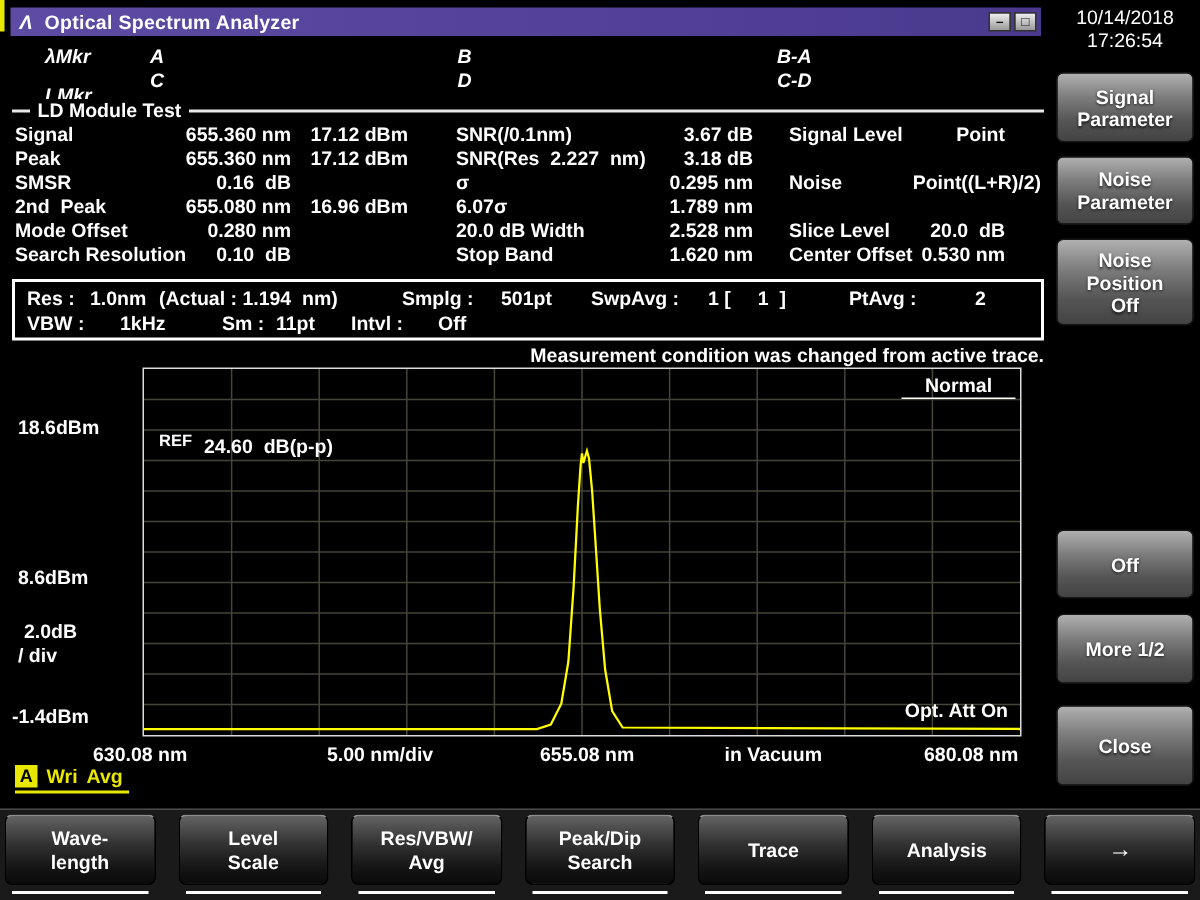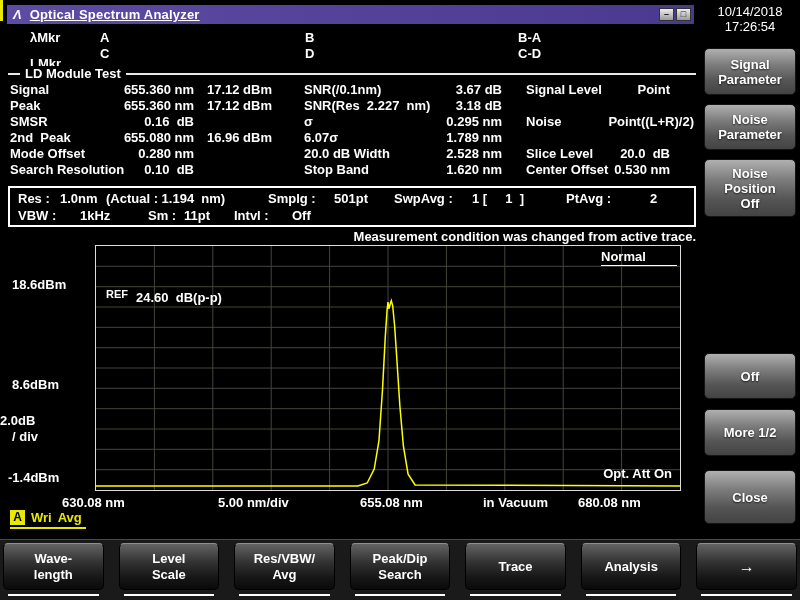--- a/index.html
+++ b/index.html
@@ -12,21 +12,21 @@
   .abs { position:absolute; }
 
   
   #corner-tick { left:0; top:0; width:3px; height:21px; background:#e8e800; }
 
   
   #titlebar { left:7px; top:5px; width:687px; height:19px;
     background:linear-gradient(90deg,#5e4ba4,#4a3a8e);
     display:flex; align-items:center; padding:0 3px; }
   #tb-logo { font-style:italic; font-size:13px; margin-left:3px; }
-  #tb-title { margin-left:8px; font-size:13px; letter-spacing:.2px;text-decoration:underline; }
+  #tb-title { margin-left:8px; font-size:13px; letter-spacing:.2px; }
   #tb-btns { margin-left:auto; display:flex; gap:2px; }
   .tb-btn { width:15px; height:13px; background:linear-gradient(#eee,#9a9a9a);
     border:1px solid #333; color:#111; font-size:9px; line-height:10px;
     text-align:center; font-weight:700; }
 
   
   #clock { left:702px; top:4px; width:96px; text-align:center;
     font-weight:400; font-size:13px; line-height:15px; }
 
   
@@ -36,21 +36,21 @@
     display:flex; flex-direction:column; align-items:center; justify-content:center;
     line-height:15px; font-size:13px; text-shadow:0 1px 2px rgba(0,0,0,.75); cursor:pointer; }
   #rbtn-signal { top:48px; height:47px; }
   #rbtn-noise  { top:104px; height:46px; }
   #rbtn-npos   { top:159px; height:58px; }
   #rbtn-off    { top:353px; height:46px; }
   #rbtn-more   { top:409px; height:47px; }
   #rbtn-close  { top:470px; height:54px; }
 
   
-  .mkr { position:absolute; font-size:13px; }
+  .mkr { position:absolute; font-size:13px;font-style:italic; }
 
   
   #module-box { left:8px; top:73px; width:688px; height:105px;
     border-top:2px solid #e8e8e8; }
   #module-label { position:absolute; left:12px; top:-9px; background:#000; padding:0 5px; }
   #mgrid { display:grid; grid-template-columns:102px 84px 78px 160px 70px 114px 80px;
     grid-auto-rows:16px; width:688px; margin-top:7px; }
   .mc { white-space:pre; font-size:13px; line-height:16px; }
   .c0 { padding-left:2px; }
   .c1,.c2,.c4 { text-align:right; }
@@ -66,21 +66,21 @@
 
   #trace-message { left:8px; top:229px; width:688px; text-align:right; }
 
   
   .ylab { position:absolute; font-size:13px; }
 
   
   #chart { left:95px; top:245px; width:586px; height:246px;
     border:1px solid #dcdcdc; background:#000; }
   #trace-svg { position:absolute; left:0; top:0; }
-  #normal-label { position:absolute; right:3px; top:3px; width:76px; 
+  #normal-label { position:absolute; right:3px; top:3px; width:76px; text-align:center;
     border-bottom:1px solid #fff; padding-bottom:1px; }
   #ref-label { position:absolute; left:10px; top:42px; font-size:11px; }
   #ref-value { position:absolute; left:40px; top:44px; white-space:pre; }
   #opt-att { position:absolute; right:8px; bottom:9px; }
 
   
   .xlab { position:absolute; top:495px; font-size:13px; }
 
   
   #trace-badge { left:10px; top:510px; display:flex; align-items:center;
@@ -201,21 +201,21 @@
   <span class="sw2" style="left:138px">Sm :</span>
   <span class="sw2" style="left:174px">11pt</span>
   <span class="sw2" style="left:224px">Intvl :</span>
   <span class="sw2" style="left:282px">Off</span>
 </div>
 
 <div id="trace-message" class="abs">Measurement condition was changed from active trace.</div>
 
 <span class="ylab" style="left:12px;top:277px">18.6dBm</span>
 <span class="ylab" style="left:12px;top:377px">8.6dBm</span>
-<span class="ylab" style="left:0;top:413px">2.0dB</span>
+<span class="ylab" style="left:16px;top:413px">2.0dB</span>
 <span class="ylab" style="left:12px;top:429px">/ div</span>
 <span class="ylab" style="left:8px;top:470px">-1.4dBm</span>
 
 <div id="chart" class="abs">
   <svg id="trace-svg" width="584" height="244" viewBox="0 0 584 244">
       <line x1="58.4" y1="0" x2="58.4" y2="244" stroke="#45453a" stroke-width="1"></line>
       <line x1="116.8" y1="0" x2="116.8" y2="244" stroke="#45453a" stroke-width="1"></line>
       <line x1="175.2" y1="0" x2="175.2" y2="244" stroke="#45453a" stroke-width="1"></line>
       <line x1="233.6" y1="0" x2="233.6" y2="244" stroke="#45453a" stroke-width="1"></line>
       <line x1="292.0" y1="0" x2="292.0" y2="244" stroke="#45453a" stroke-width="1"></line>
@@ -239,21 +239,21 @@
   <span id="normal-label">Normal</span>
   <span id="ref-label">REF</span>
   <span id="ref-value">24.60  dB(p-p)</span>
   <span id="opt-att">Opt. Att On</span>
 </div>
 
 <span class="xlab" style="left:62px">630.08 nm</span>
 <span class="xlab" style="left:218px">5.00 nm/div</span>
 <span class="xlab" style="left:360px">655.08 nm</span>
 <span class="xlab" style="left:483px">in Vacuum</span>
-<span class="xlab" style="left:578px">680.08 nm</span>
+<span class="xlab" style="left:616px">680.08 nm</span>
 
 <div id="trace-badge" class="abs">
   <span id="badge-a">A</span>
   <span class="badge-txt">Wri</span>
   <span class="badge-txt">Avg</span>
 </div>
 
 <div class="rbtn abs" id="rbtn-signal">
   <span>Signal</span>
   <span>Parameter</span>

